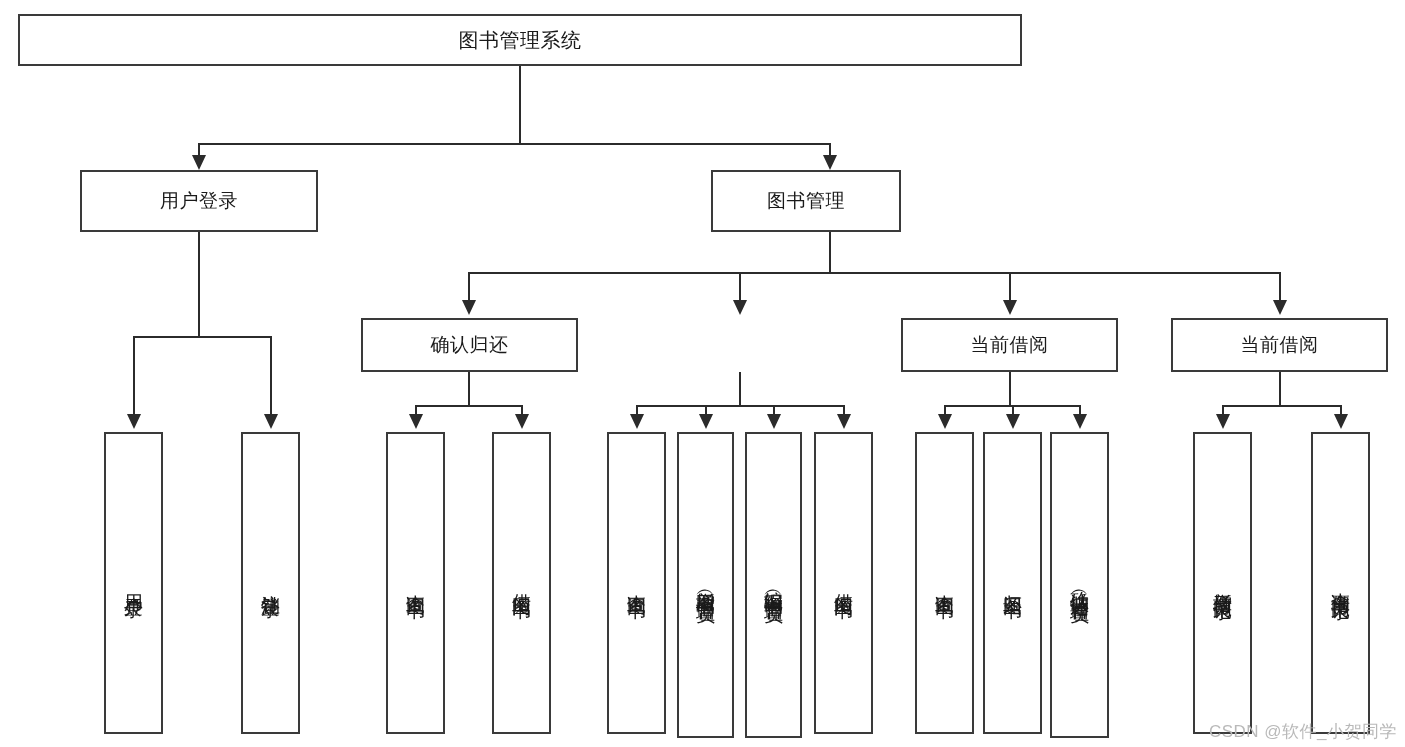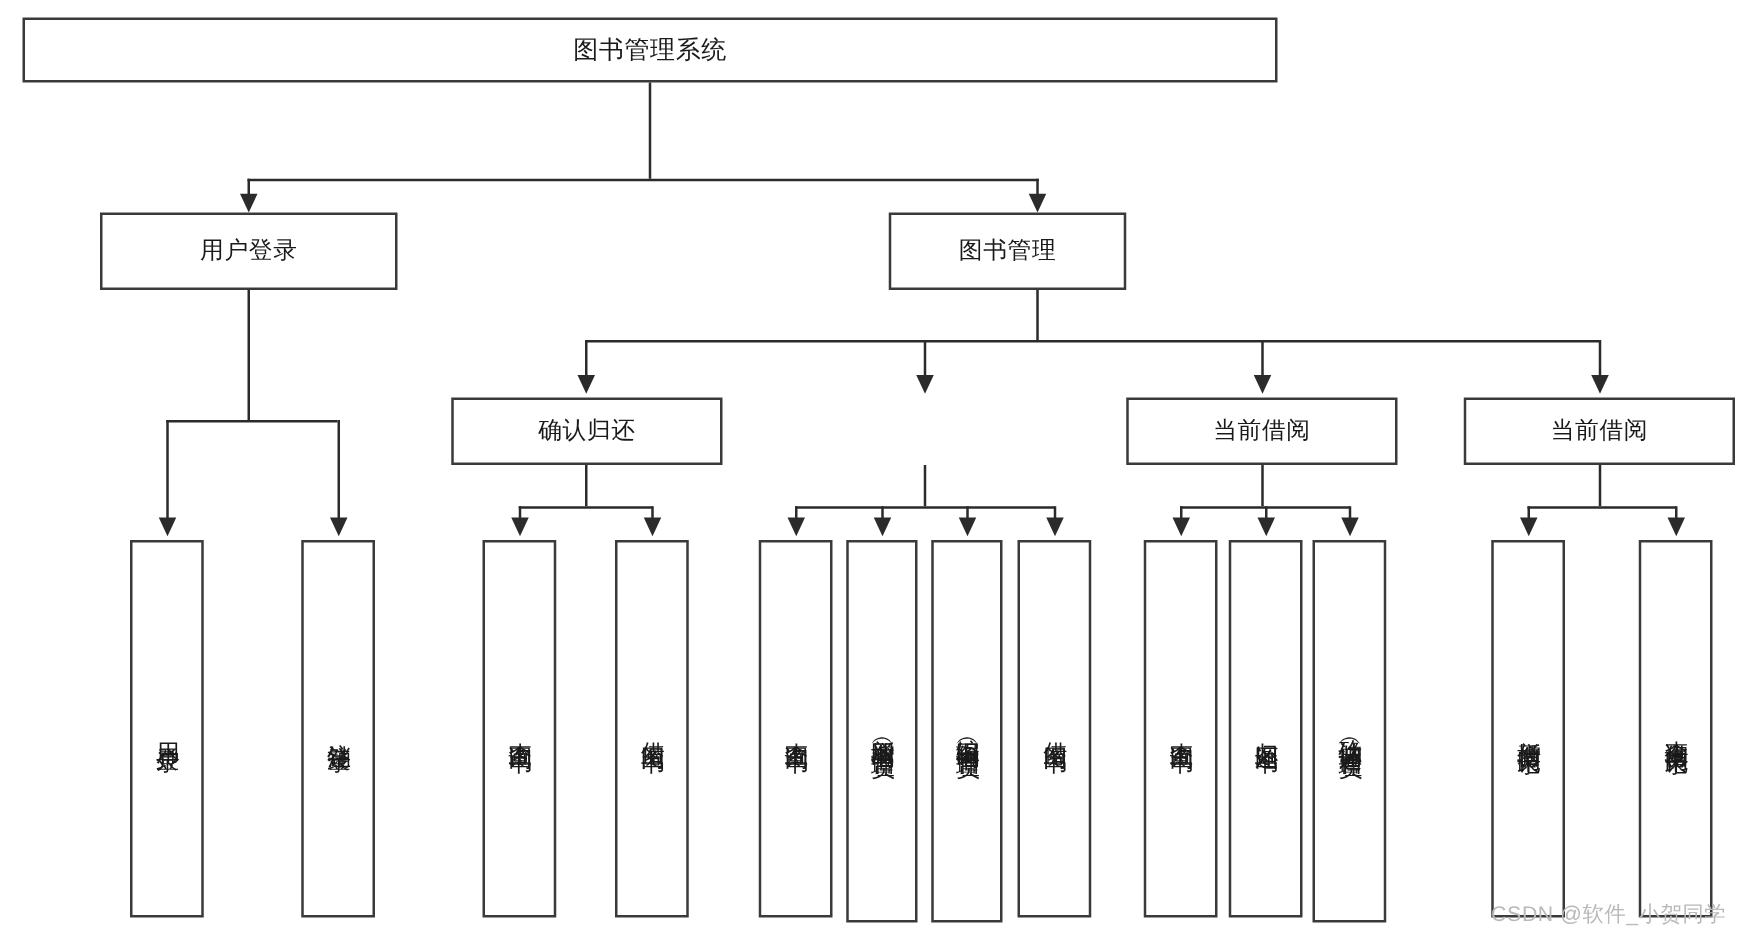--- a/index.html
+++ b/index.html
@@ -63,21 +63,21 @@
     position: absolute;
     width: 0;
     height: 0;
     border-left: 7px solid transparent;
     border-right: 7px solid transparent;
     border-top: 15px solid #2b2b2b;
   }
   
   #watermark {
     position: absolute;
-    right: 24px;
+    right: 8px;
     bottom: 4px;
     font-size: 17px;
     color: #b9b9b9;
     white-space: nowrap;
     letter-spacing: 0.5px;
     margin-left: 20px;
   }
 </style>
 </head>
 <body>

